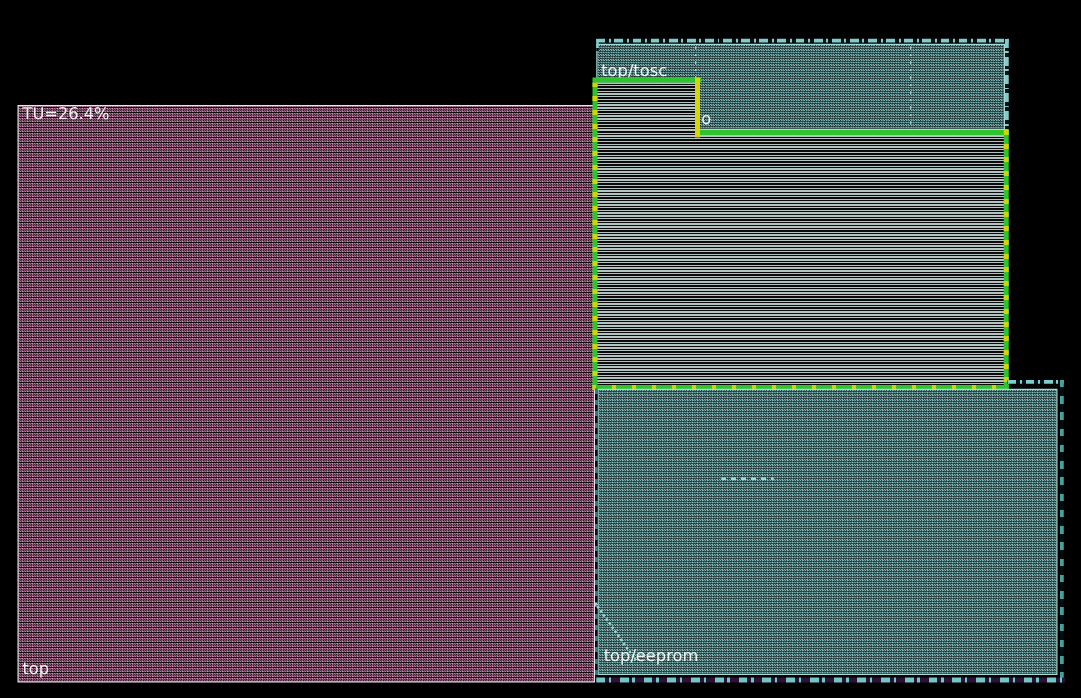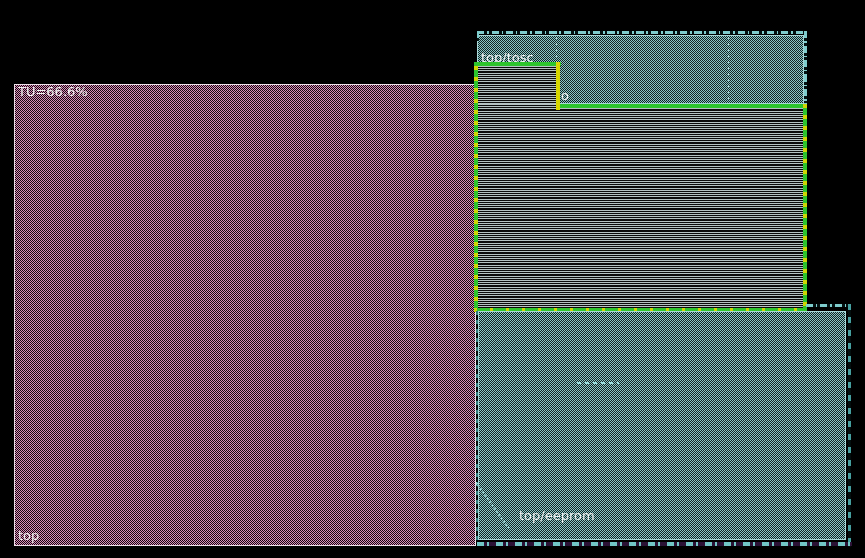--- a/index.html
+++ b/index.html
@@ -42,21 +42,21 @@
   .fill-border-teal{border:1px solid #a8d8d8;}
   .pink-border{border:1px solid #efe2ea;}
   .yellow-wire{background:#d6d600;}
 </style>
 </head>
 <body>
 
 <div id="canvas">
 
   <div class="abs checker-pink pink-border" style="left:14px;top:84px;width:460px;height:460px;">
-    <div class="lbl" style="left:3px;top:0px;">TU=66.6%</div>
+    <div class="lbl" style="left:3px;top:0px;">TU=26.4%</div>
     <div class="lbl" style="left:3px;bottom:2px;">top</div>
   </div>
 
   <div class="abs" style="left:477px;top:31px;width:330px;height:73px;">
 
     <div class="abs checker-teal fill-border-teal" style="left:0px;top:4px;width:327px;height:69px;box-sizing:border-box;"></div>
 
     <div class="abs dashdot-h" style="left:0px;top:0px;width:330px;height:3px;"></div>
     <div class="abs dashdot-v" style="left:0px;top:0px;width:2px;height:10px;"></div>
     <div class="abs dashdot-v" style="left:327px;top:0px;width:3px;height:73px;"></div>
@@ -83,16 +83,16 @@
     <div class="abs checker-teal fill-border-teal" style="left:2px;top:7px;width:368px;height:229px;box-sizing:border-box;"></div>
 
     <div class="abs dashdot-h" style="left:330px;top:0px;width:45px;height:3px;"></div>
     <div class="abs dash-v-dark" style="left:372px;top:0px;width:3px;height:243px;"></div>
     <div class="abs dash-v-faint" style="left:0px;top:7px;width:2px;height:231px;"></div>
     <div class="abs dashdot-h-mix" style="left:1px;top:238px;width:375px;height:4px;"></div>
 
     <div class="abs diag-dot" style="left:1px;top:178px;"></div>
 
     <div class="abs dash-seg" style="left:101px;top:78px;width:42px;height:2px;"></div>
-    <div class="lbl" style="left:7px;top:205px;margin-left:36px;">top/eeprom</div>
+    <div class="lbl" style="left:7px;top:215px;">top/eeprom</div>
   </div>
 
 </div>
 
 </body></html>

